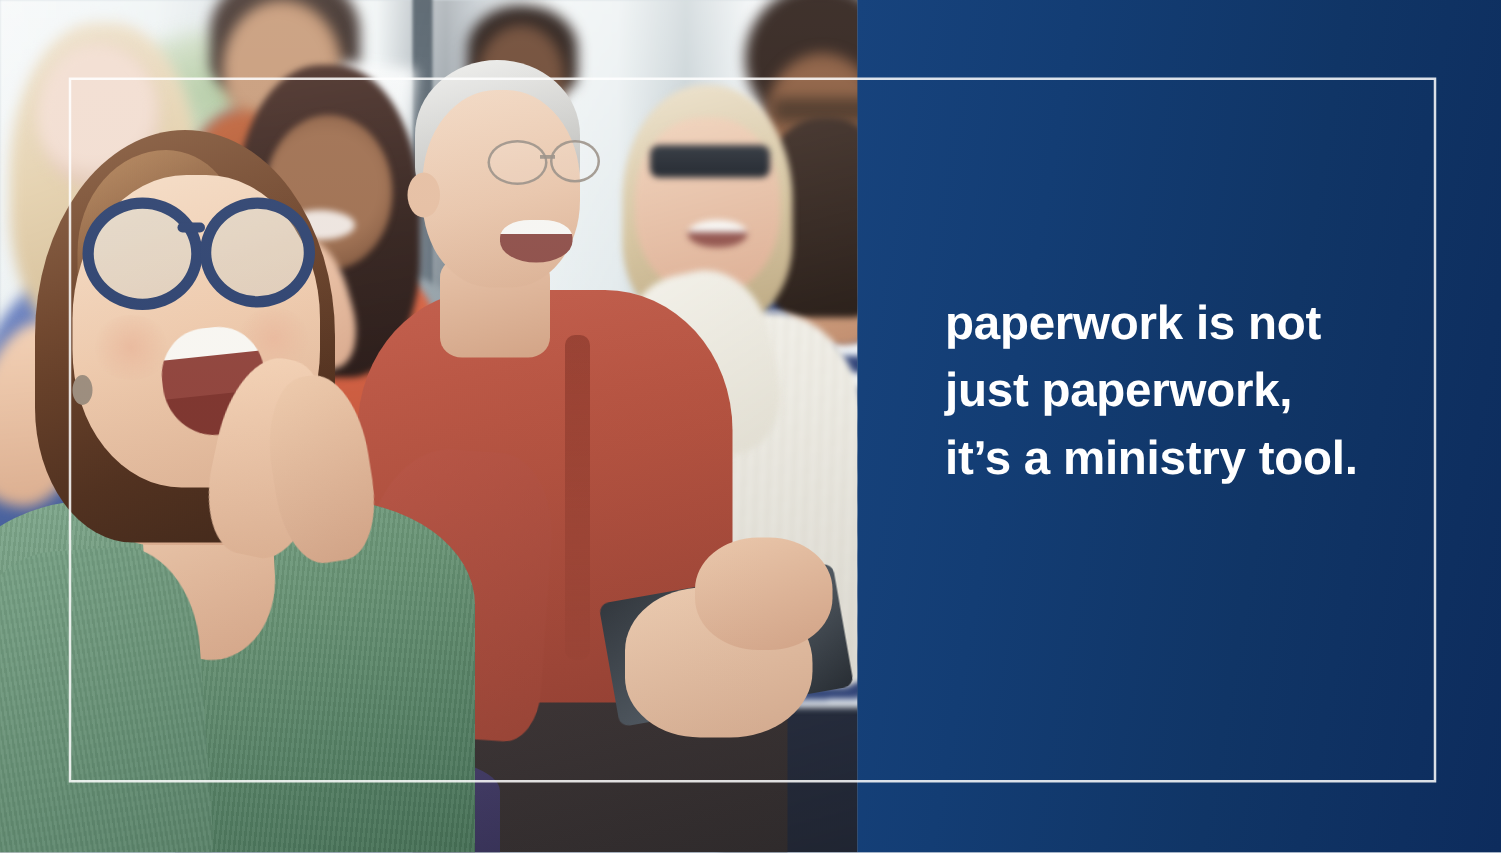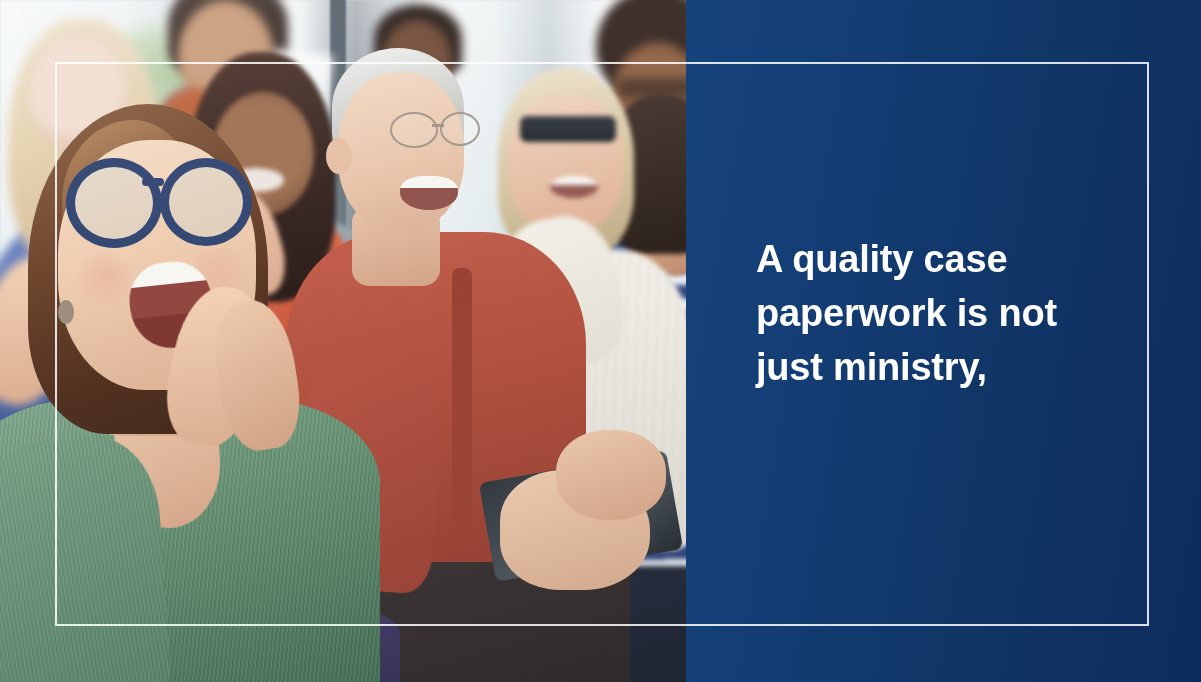--- a/index.html
+++ b/index.html
@@ -379,20 +379,20 @@
     <div class="p blur-near fw-earring"></div>
     <div class="p blur-near fw-hand1"></div>
     <div class="p blur-near fw-hand2"></div>
 
     <div class="photo-tint"></div>
   </div>
 
   <div class="blue-pane"></div>
 
   <div class="headline">
-    <span class="line">A quality case</span>
     <span class="line">paperwork is not</span>
-    <span class="line">just ministry,</span>
+    <span class="line">just paperwork,</span>
+    <span class="line">it’s a ministry tool.</span>
   </div>
 
   <div class="frame"></div>
 
 </div>
 
 </body></html>

